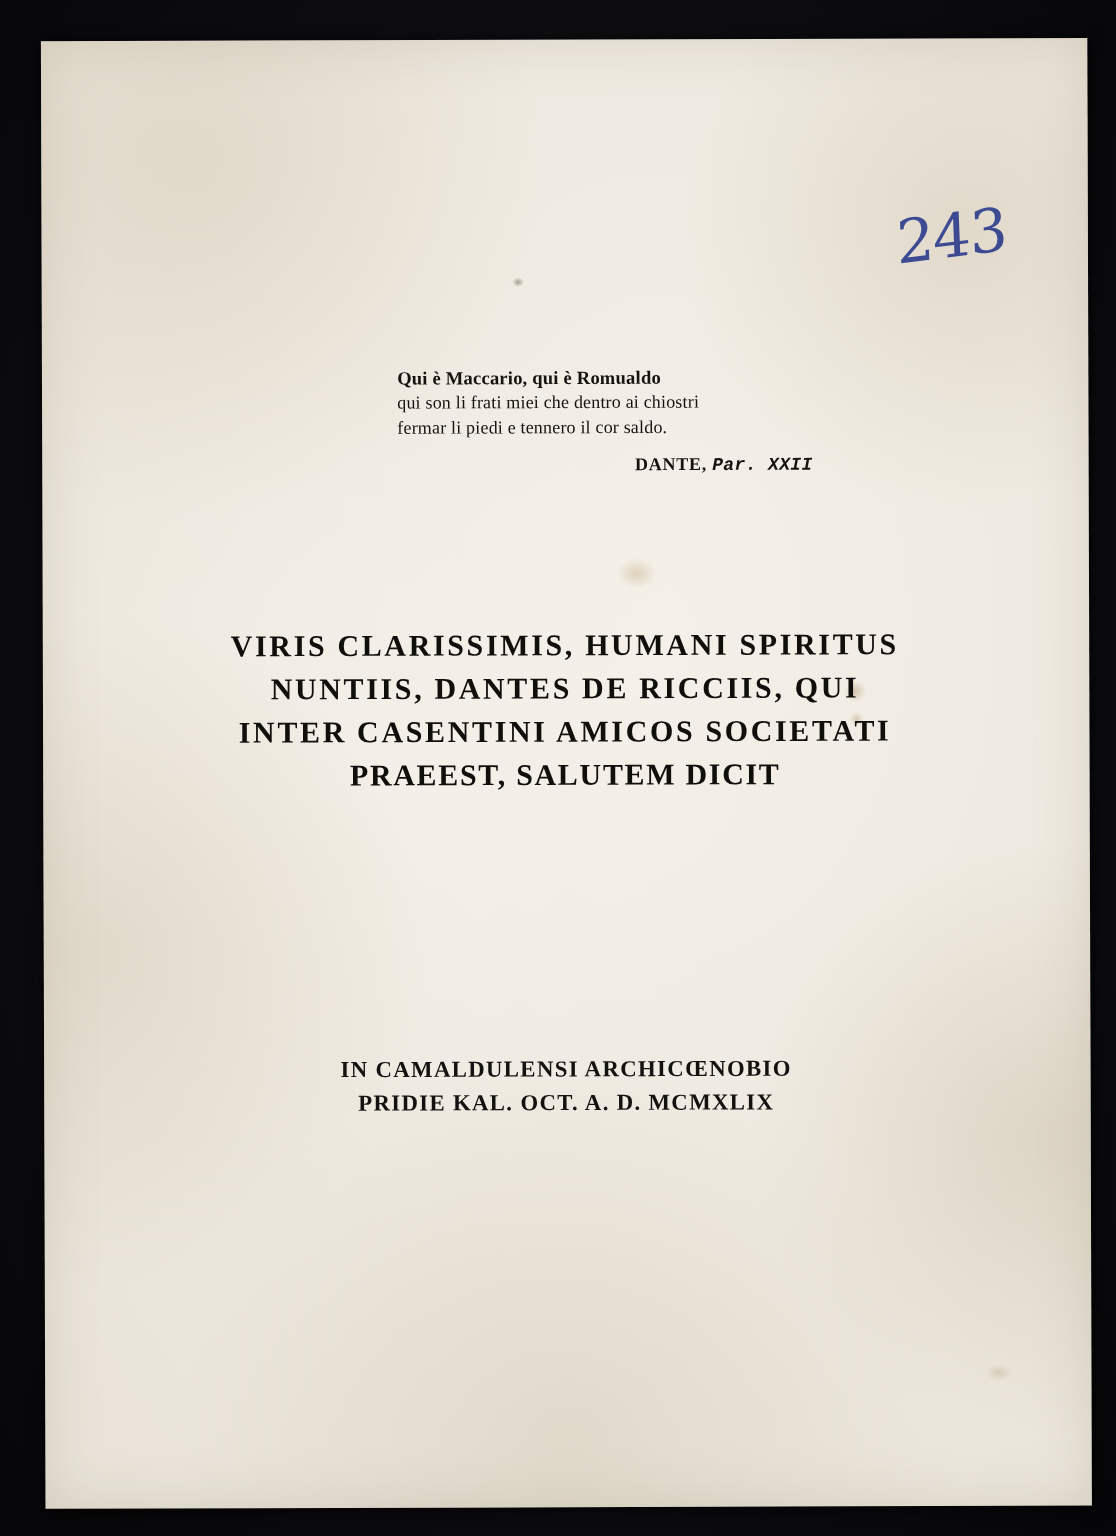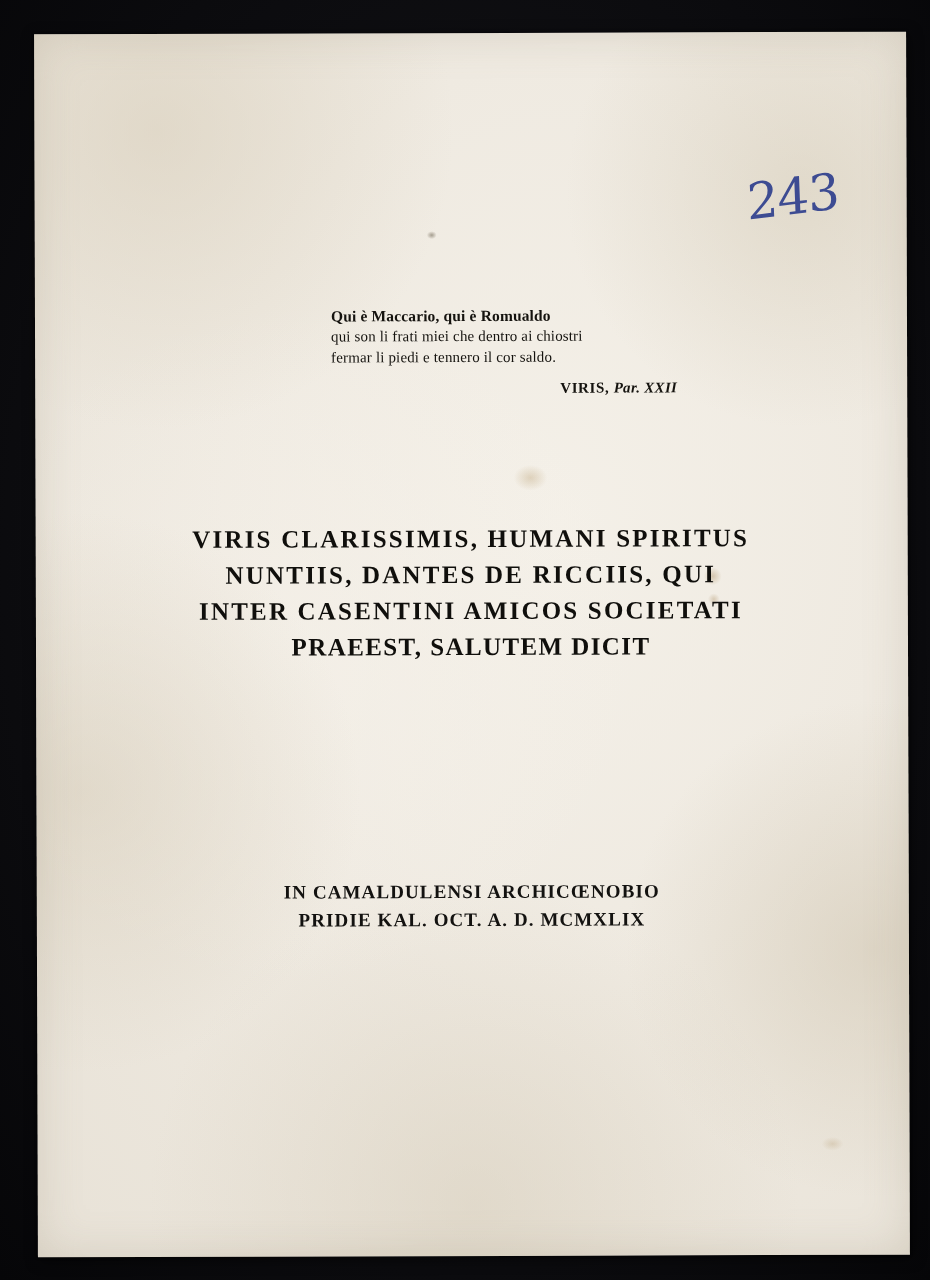--- a/index.html
+++ b/index.html
@@ -109,20 +109,21 @@
     margin-top: 12px;
     text-align: right;
     padding-right: 14px;
     font-size: 15px;
     letter-spacing: 0.6px;
     font-weight: 600;
   }
   .epigraph .attrib .work {
     font-style: italic;
     letter-spacing: 0.3px;
+    font-family: Liberation Mono, monospace;
   }
 
   
   .dedication {
     position: absolute;
     left: 110px;
     top: 488px;
     width: 650px;
     text-align: center;
     color: #100f0c;
@@ -178,21 +179,21 @@
   <div class="spot spot-d"></div>
   <div class="spot spot-e"></div>
 
   <div class="catalog-number">243</div>
 
   <div class="epigraph">
     <div class="line l1">Qui è Maccario, qui è Romualdo</div>
     <div class="line l2">qui son li frati miei che dentro ai chiostri</div>
     <div class="line l3">fermar li piedi e tennero il cor saldo.</div>
     <div class="attrib">
-      <span>VIRIS,</span>
+      <span>DANTE,</span>
       <span class="work">Par. XXII</span>
     </div>
   </div>
 
   <div class="dedication">
     <div class="dline w-just">VIRIS CLARISSIMIS, HUMANI SPIRITUS</div>
     <div class="dline w-just">NUNTIIS, DANTES DE RICCIIS, QUI</div>
     <div class="dline w-just">INTER CASENTINI AMICOS SOCIETATI</div>
     <div class="dline">PRAEEST, SALUTEM DICIT</div>
   </div>

